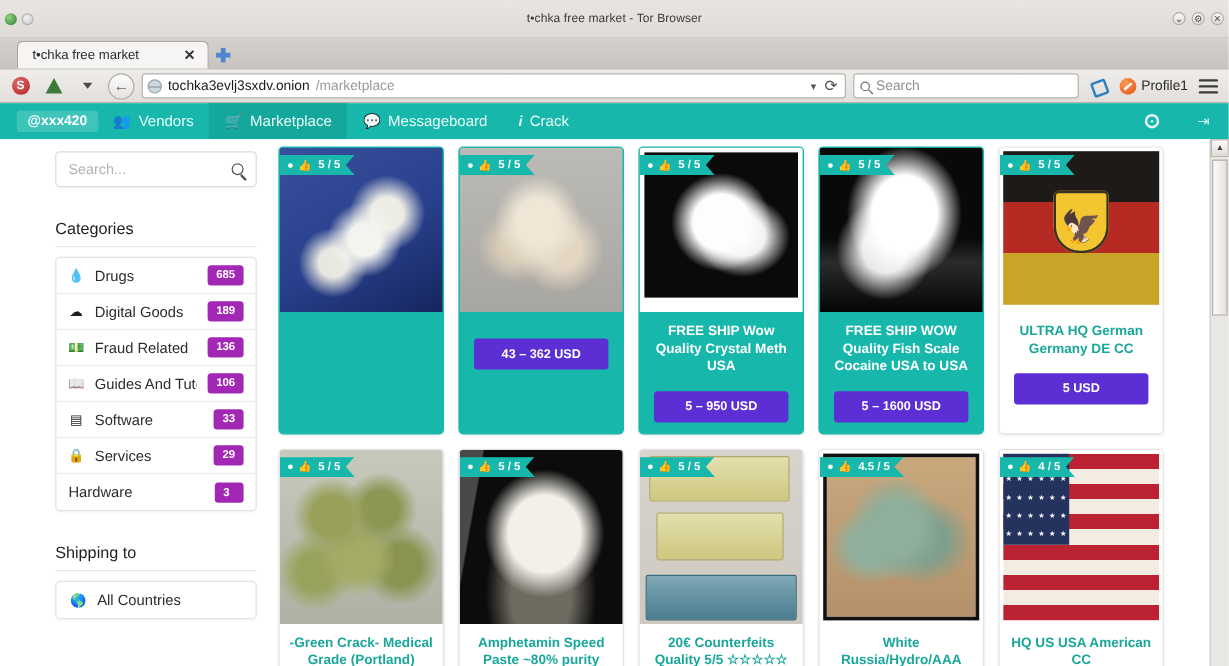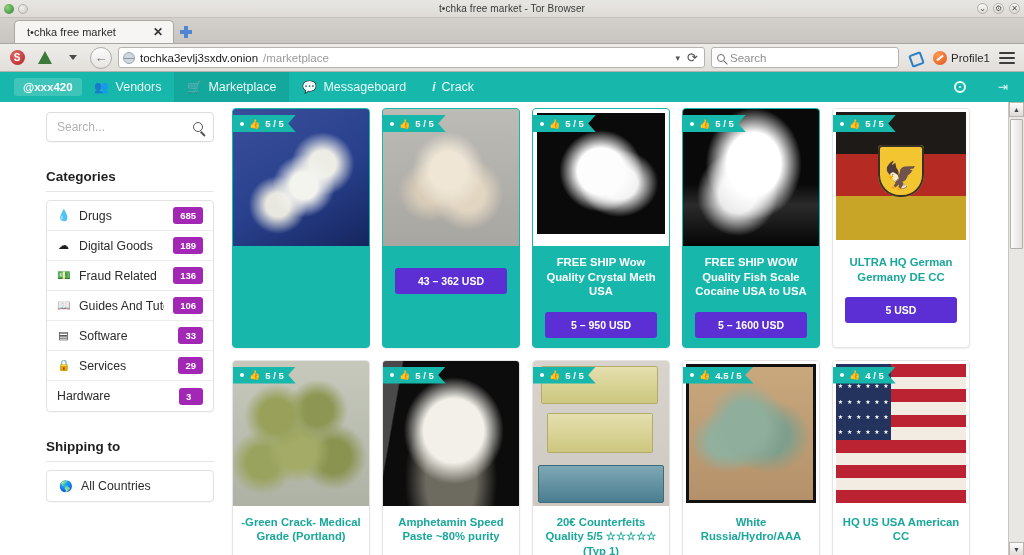--- a/index.html
+++ b/index.html
@@ -5,21 +5,21 @@
   * { box-sizing: border-box; margin: 0; padding: 0; }
   html, body {
     width: 1024px; height: 555px;
     overflow: hidden;
     font-family: "Liberation Sans", sans-serif;
     background: #ffffff;
   }
 
   
   .titlebar {
-    height: 18px;
+    height: 32px;
     background: linear-gradient(#e8e6e3, #dedbd7);
     border-bottom: 1px solid #c3bfba;
     display: flex; align-items: center;
     position: relative;
   }
   .titlebar-icons-left { display:flex; gap:4px; padding-left:4px; }
   .tb-dot { width:10px; height:10px; border-radius:50%; }
   .tb-dot.green { background: radial-gradient(circle at 35% 35%, #8fd47a, #2e7d32); }
   .tb-dot.grey  { background: radial-gradient(circle at 35% 35%, #f2f2f2, #c9c6c2); border:1px solid #b5b2ae; }
   .titlebar-title {
@@ -197,21 +197,21 @@
     border:1px solid #dcdcdc; border-radius:4px; height:30px;
     display:flex; align-items:center; padding: 0 10px;
     font-size: 12px; color:#b2b2b2; background:#fff;
     box-shadow: 0 1px 1px rgba(0,0,0,.03);
   }
   .search-box .mag2 {
     margin-left:auto; width:10px;height:10px;border:1.5px solid #555;border-radius:50%;position:relative;
   }
   .search-box .mag2:after{content:"";position:absolute;right:-4px;bottom:-3px;width:6px;height:1.5px;background:#555;transform:rotate(45deg);}
   .sb-heading {
-    font-size: 13.5px; font-weight:bold; color:#1f1f1f;
+    font-size: 13.5px; font-weight:normal; color:#1f1f1f;
     margin: 27px 0 8px; padding-bottom: 7px;
     border-bottom: 1px solid #e6e6e6;
   }
   .cat-list {
     border:1px solid #e2e2e2; border-radius:4px; overflow:hidden; background:#fff;
     box-shadow: 0 1px 1px rgba(0,0,0,.03);
   }
   .cat-item {
     height: 30px; display:flex; align-items:center; gap:9px;
     padding: 0 10px; border-bottom: 1px solid #ececec;

